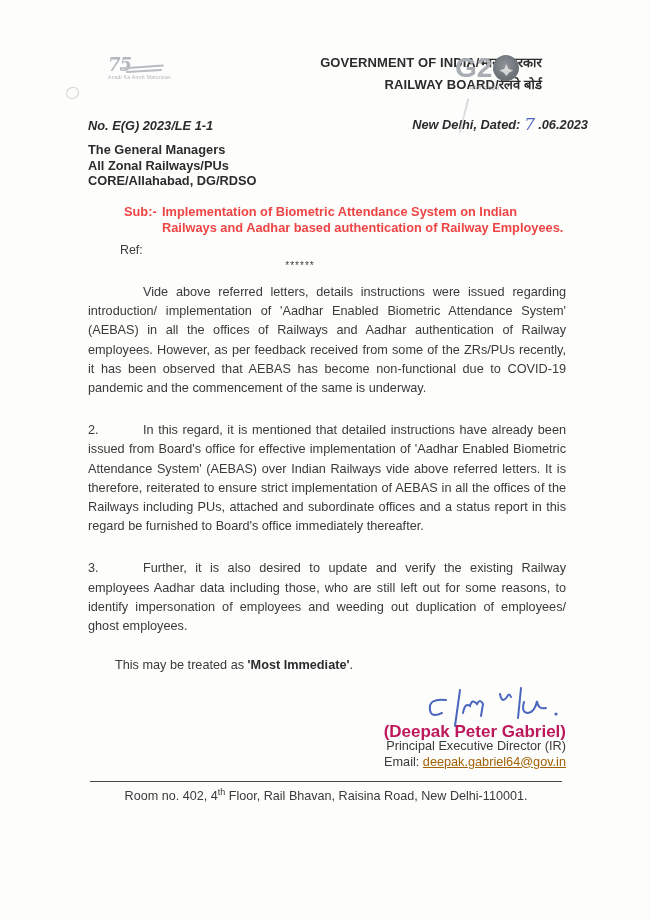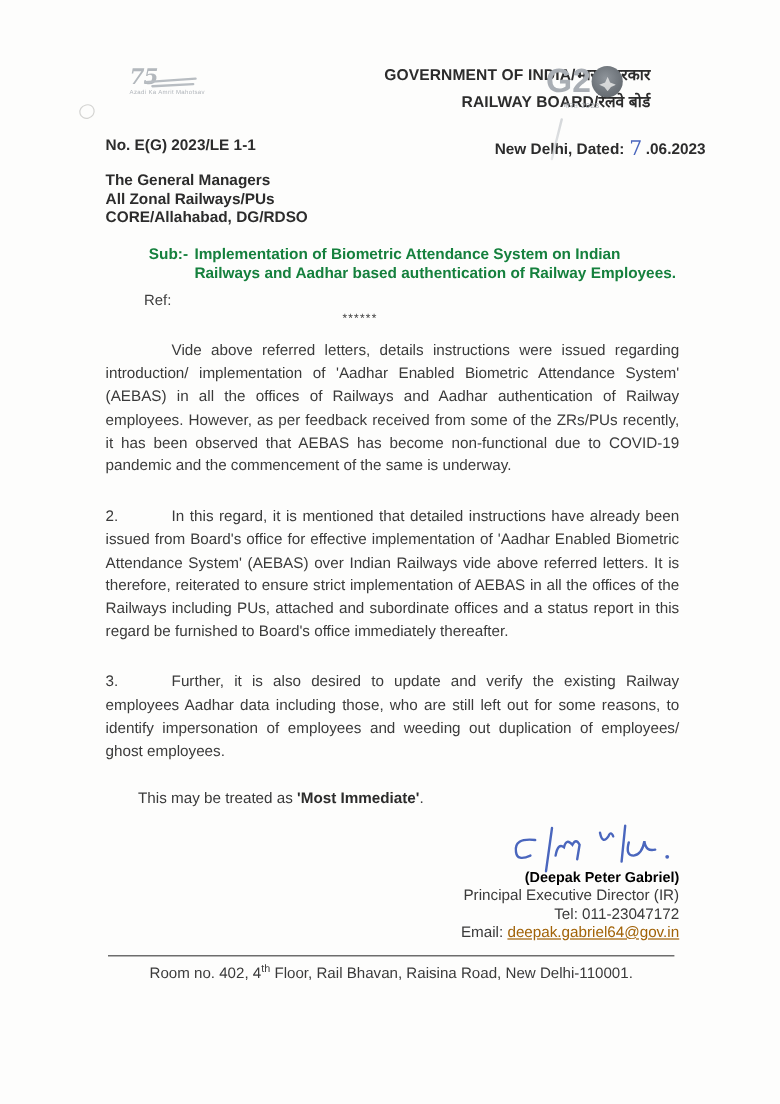--- a/index.html
+++ b/index.html
@@ -63,38 +63,38 @@
 
   
   .letterhead {
     margin: 52px 0 0 58px; width: 484px;
     text-align: right; font-weight: bold; font-size: 13px;
     color: #2c2c2c; line-height: 22px; letter-spacing: .1px;
   }
 
   
   .meta-row {
-    display: flex; justify-content: space-between; align-items: flex-start;
-    margin: 17px 62px 0 88px; font-weight: bold; font-size: 12.8px; color: #2c2c2c;
+    display: flex; justify-content: space-between; align-items: flex-end;
+    margin: 17px 62px 0 88px; font-weight: bold; font-size: 12.8px; color: #2c2c2c; font-style: italic;
   }
   .handwritten-day {
     font-family: "DejaVu Serif", serif; font-weight: normal;
     color: #4a66bd; font-size: 17px; padding: 0 3px 0 4px; position: relative; top: 1px;
   }
 
   
   .addressee {
     margin: 9px 0 0 88px; font-weight: bold; font-size: 12.8px;
     color: #2c2c2c; line-height: 15.5px;
   }
 
   
   .subject {
     display: flex; margin: 15px 80px 0 124px;
-    font-weight: bold; font-size: 12.8px; color: #15803d; line-height: 16px;
+    font-weight: bold; font-size: 12.8px; color: #ef4444; line-height: 16px;
   }
   .subject-label { flex: 0 0 38px; }
   .subject-text { flex: 1; }
 
   
   .refs {
     display: flex; margin: 7px 0 0 120px;
     font-size: 12.4px; color: #3d3d3d; line-height: 15.5px;
   }
   .refs-label { margin-right: 5px; }
@@ -113,21 +113,21 @@
 
   .closing { margin: 22px 84px 0 115px; font-size: 12.7px; color: #3a3a3a; }
   .closing b { color: #2c2c2c; }
 
   
   .sig-scrawl { position: absolute; right: 80px; top: 686px; }
   .sign-block {
     margin-top: 52px; text-align: right; margin-right: 84px;
     font-size: 12.7px; line-height: 15.2px; color: #3a3a3a;
   }
-  .sign-name { font-weight: bold; color: #000000; font-size: 12px; }
+  .sign-name { font-weight: bold; color: #be185d; font-size: 17px; }
   .email-link { color: #a16207; text-decoration: underline; }
 
   
   .footer {
     margin: 11px 88px 0 90px; border-top: 1.6px solid #4a4a4a;
     padding-top: 5px; text-align: center; font-size: 12.6px; color: #3a3a3a;
   }
   sup { font-size: 9px; }
 </style>
 </head>
@@ -205,21 +205,20 @@
       <path d="M 80 8 Q 82 18 87 11 Q 89 6 91 11"></path>
       <path d="M 101 2 L 98 32"></path>
       <path d="M 104 16 Q 101 27 108 27 Q 115 26 117 15 Q 118 24 126 22"></path>
       <circle cx="136" cy="28" r="1.6" fill="#4a66bd" stroke="none"></circle>
     </g>
   </svg>
 
   <div class="sign-block">
     <div class="sign-name">(Deepak Peter Gabriel)</div>
     <div>Principal Executive Director (IR)</div>
-    <div>Tel: 011-23047172</div>
     <div>
       <span>Email: </span><a class="email-link">deepak.gabriel64@gov.in</a>
     </div>
   </div>
 
   <div class="footer">
     <span>Room no. 402, 4</span><sup>th</sup><span> Floor, Rail Bhavan, Raisina Road, New Delhi-110001.</span>
   </div>
 
 </div>

